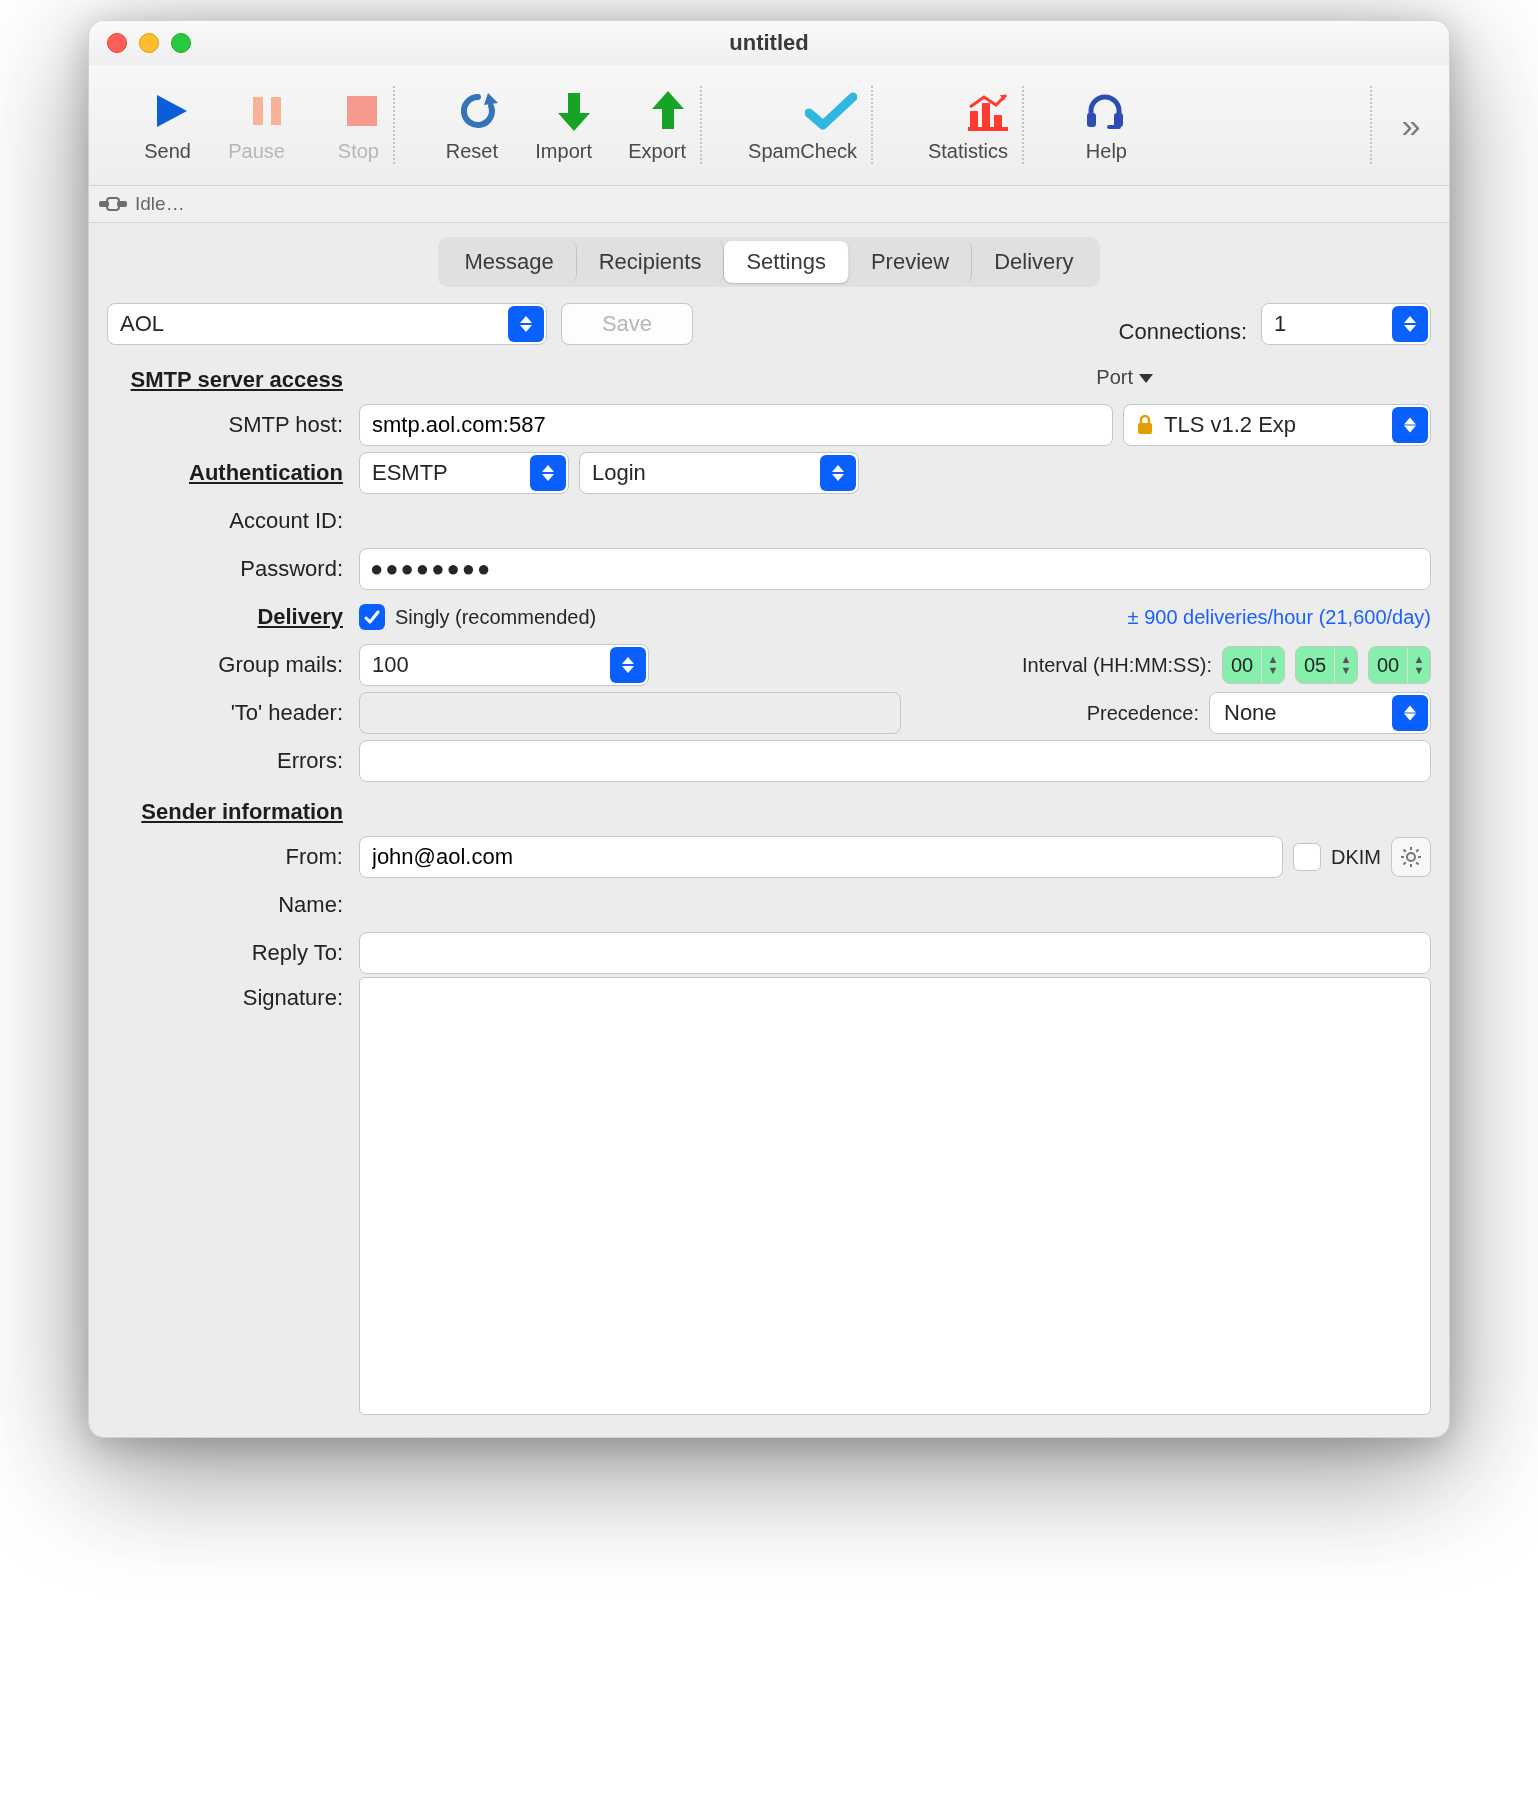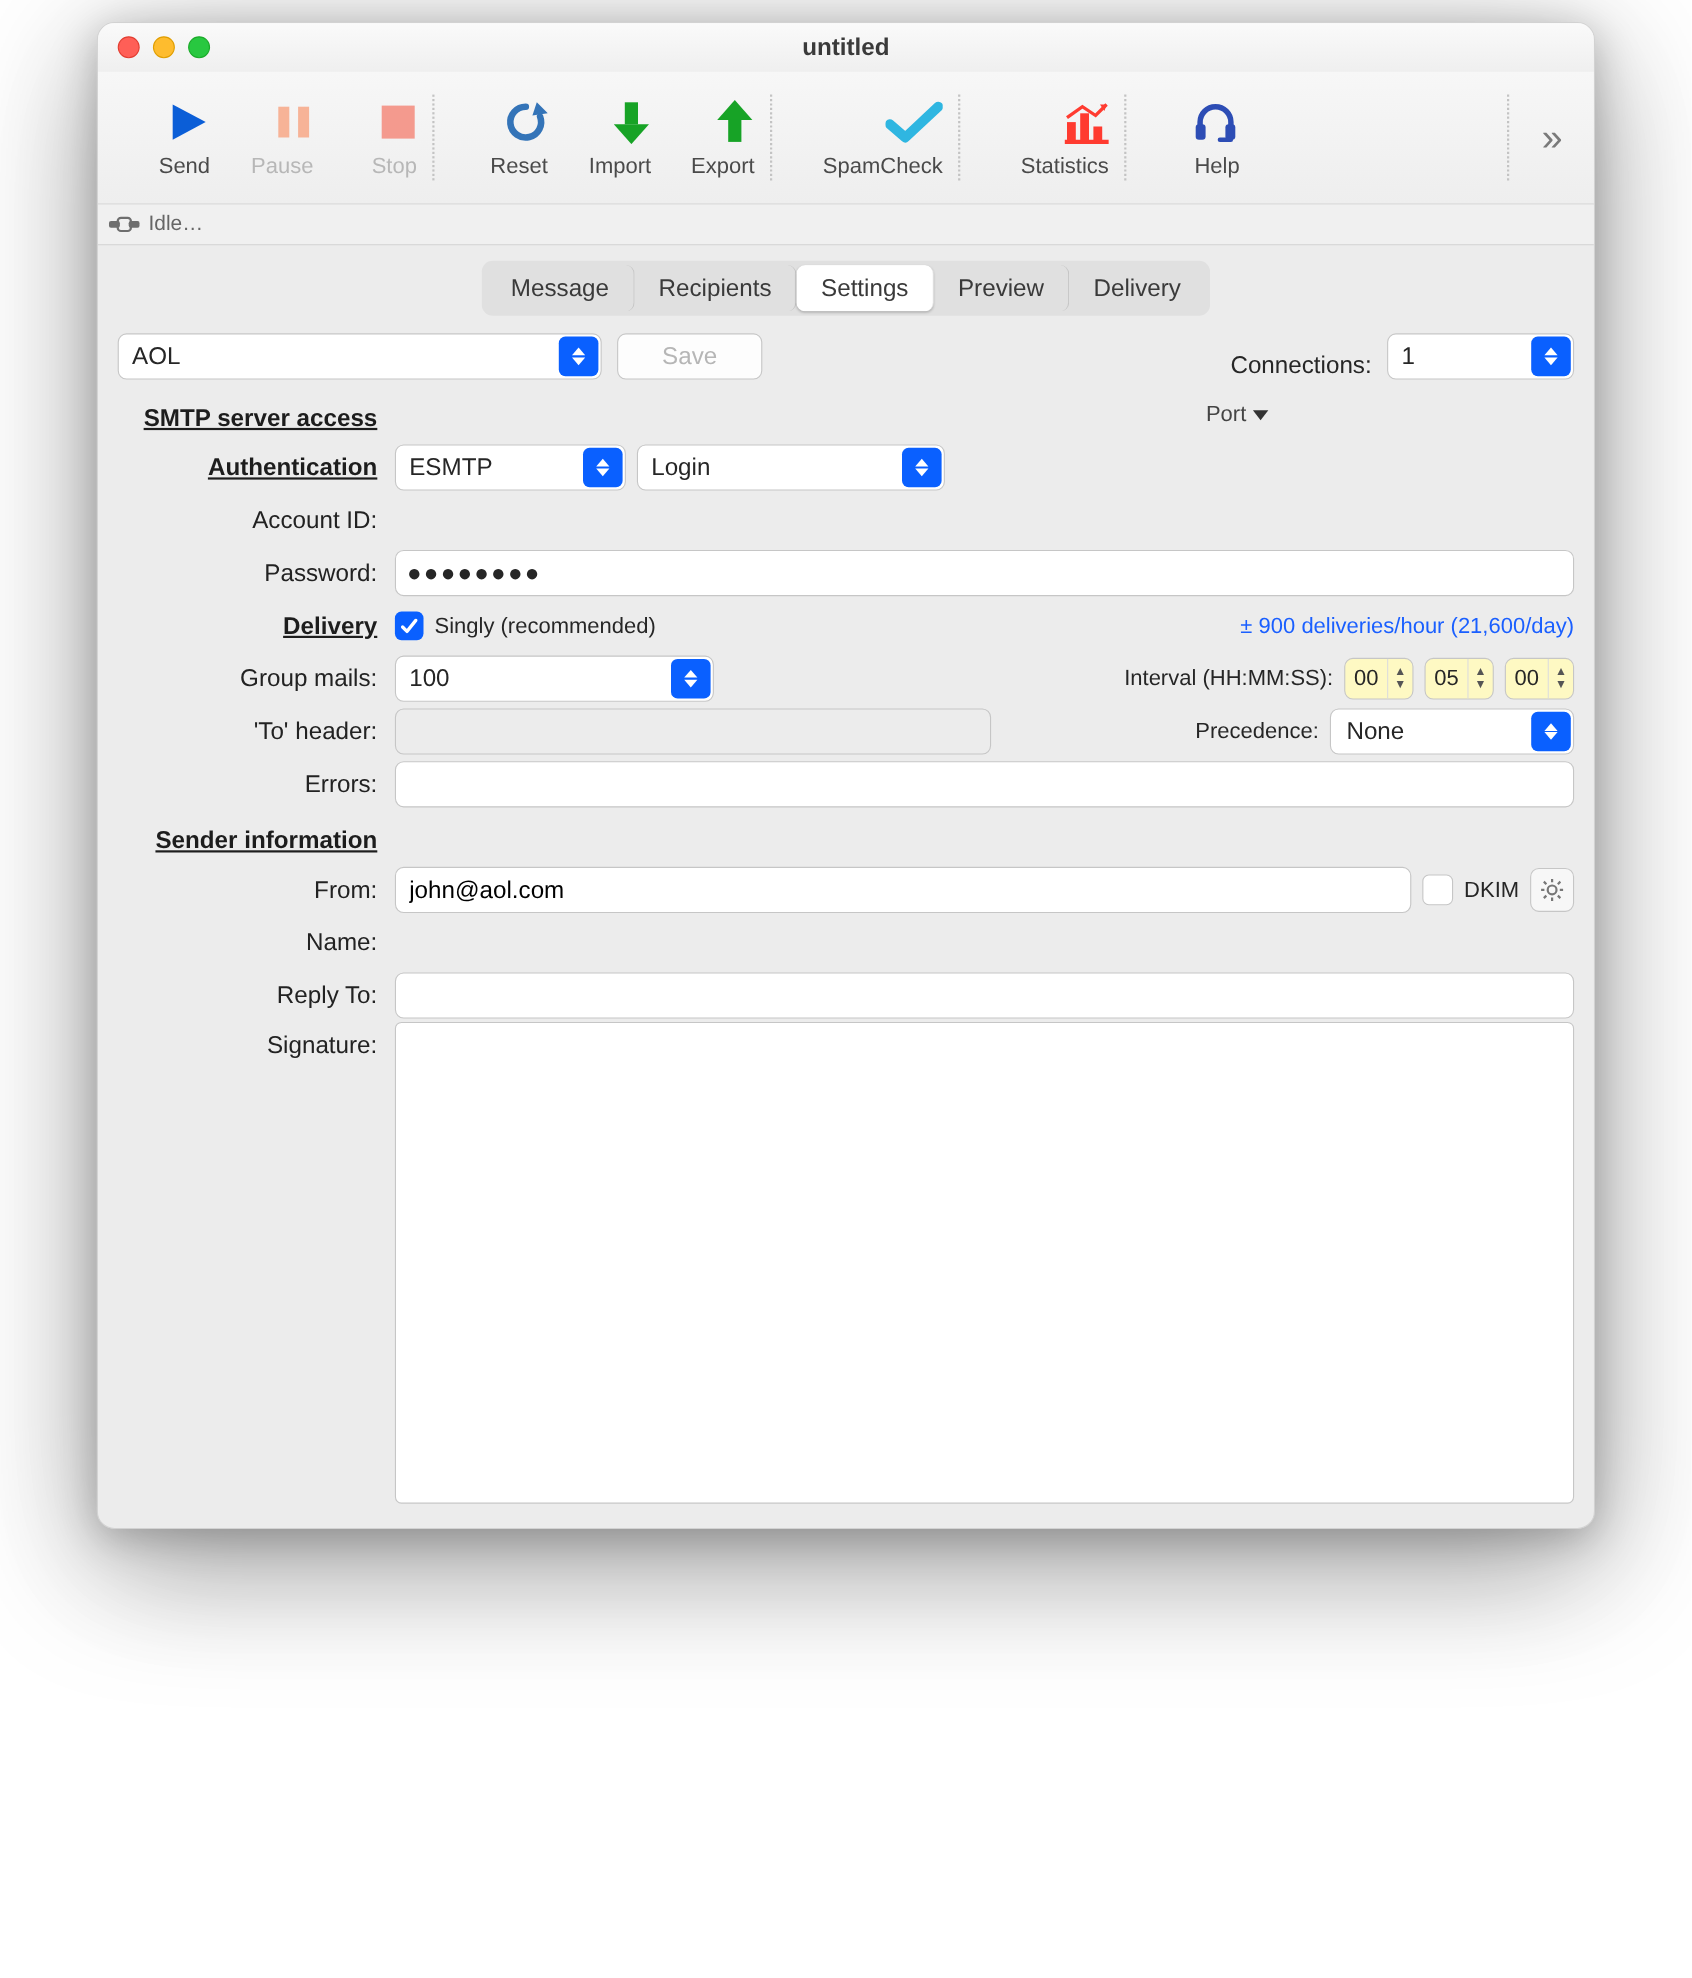--- a/index.html
+++ b/index.html
@@ -148,21 +148,21 @@
   .tlsbtn .cap::after{content:"";position:absolute;left:50%;top:62%;transform:translate(-50%,-50%);border-left:6px solid transparent;border-right:6px solid transparent;border-top:7px solid #fff;}
   .lockicon{width:22px;height:22px;}
   .checkbox{
     width:26px;height:26px;border-radius:6px;background:var(--mac-blue);
     display:flex;align-items:center;justify-content:center;flex:none;
   }
   .checkbox.unchecked{background:#fff;border:1px solid #c6c6c6;}
   .checkbox svg{width:18px;height:18px;}
   .delivery-note{color:#1a5fff;font-size:20px;}
   .stepper{
-    display:flex;align-items:center;border:1px solid #c6c6c6;border-radius:8px;background:#fef9c3;height:36px;
+    display:flex;align-items:center;border:1px solid #c6c6c6;border-radius:8px;background:#86efac;height:36px;
   }
   .stepper .val{width:38px;text-align:center;font-size:20px;}
   .stepper .arrows{width:22px;display:flex;flex-direction:column;align-items:center;justify-content:center;border-left:1px solid #dcdcdc;height:100%;}
   .stepper .arrows span{font-size:11px;color:#555;line-height:11px;}
   .precedence{position:relative;height:40px;padding:0 46px 0 14px;}
   .precedence .cap{position:absolute;right:2px;top:2px;bottom:2px;width:36px;border-radius:6px;background:var(--mac-blue);}
   .precedence .cap::before{content:"";position:absolute;left:50%;top:40%;transform:translate(-50%,-50%);border-left:6px solid transparent;border-right:6px solid transparent;border-bottom:7px solid #fff;}
   .precedence .cap::after{content:"";position:absolute;left:50%;top:62%;transform:translate(-50%,-50%);border-left:6px solid transparent;border-right:6px solid transparent;border-top:7px solid #fff;}
   .disabled-field{background:#ececec;color:#9a9a9a;}
   .gearbtn{
@@ -344,20 +344,36 @@
     </div>
 
     <div class="row">
       <div class="section-h">SMTP server access</div>
       <div style="flex:1"></div>
       <span class="porthdr" style="margin-right:278px">
         <span>Port</span><span class="caret-down"></span>
       </span>
     </div>
 
+    <div class="row">
+      <div class="lblcol">SMTP host:</div>
+      <div class="textf" style="flex:1">
+        <input type="text" value="smtp.aol.com:587" style="">
+      </div>
+      <div class="tlsbtn" style="width:250px">
+        <span class="lockicon">
+          <svg width="22" height="22" viewBox="0 0 22 22">
+                <rect x="4" y="9" width="14" height="11" rx="2" fill="#e0a100"></rect>
+                <path d="M7 9V6a4 4 0 0 1 8 0v3" fill="none" stroke="#e0a100" stroke-width="2.5"></path>
+              </svg>
+        </span>
+        <span>TLS v1.2 Exp</span>
+        <span class="cap"></span>
+      </div>
+    </div>
 
     <div class="row">
       <div class="section-h" style="margin-top:0">Authentication</div>
       <div class="select" style="width:150px">
         <span>ESMTP</span>
         <span class="cap"></span>
       </div>
       <div class="select" style="width:220px">
         <span>Login</span>
         <span class="cap"></span>

